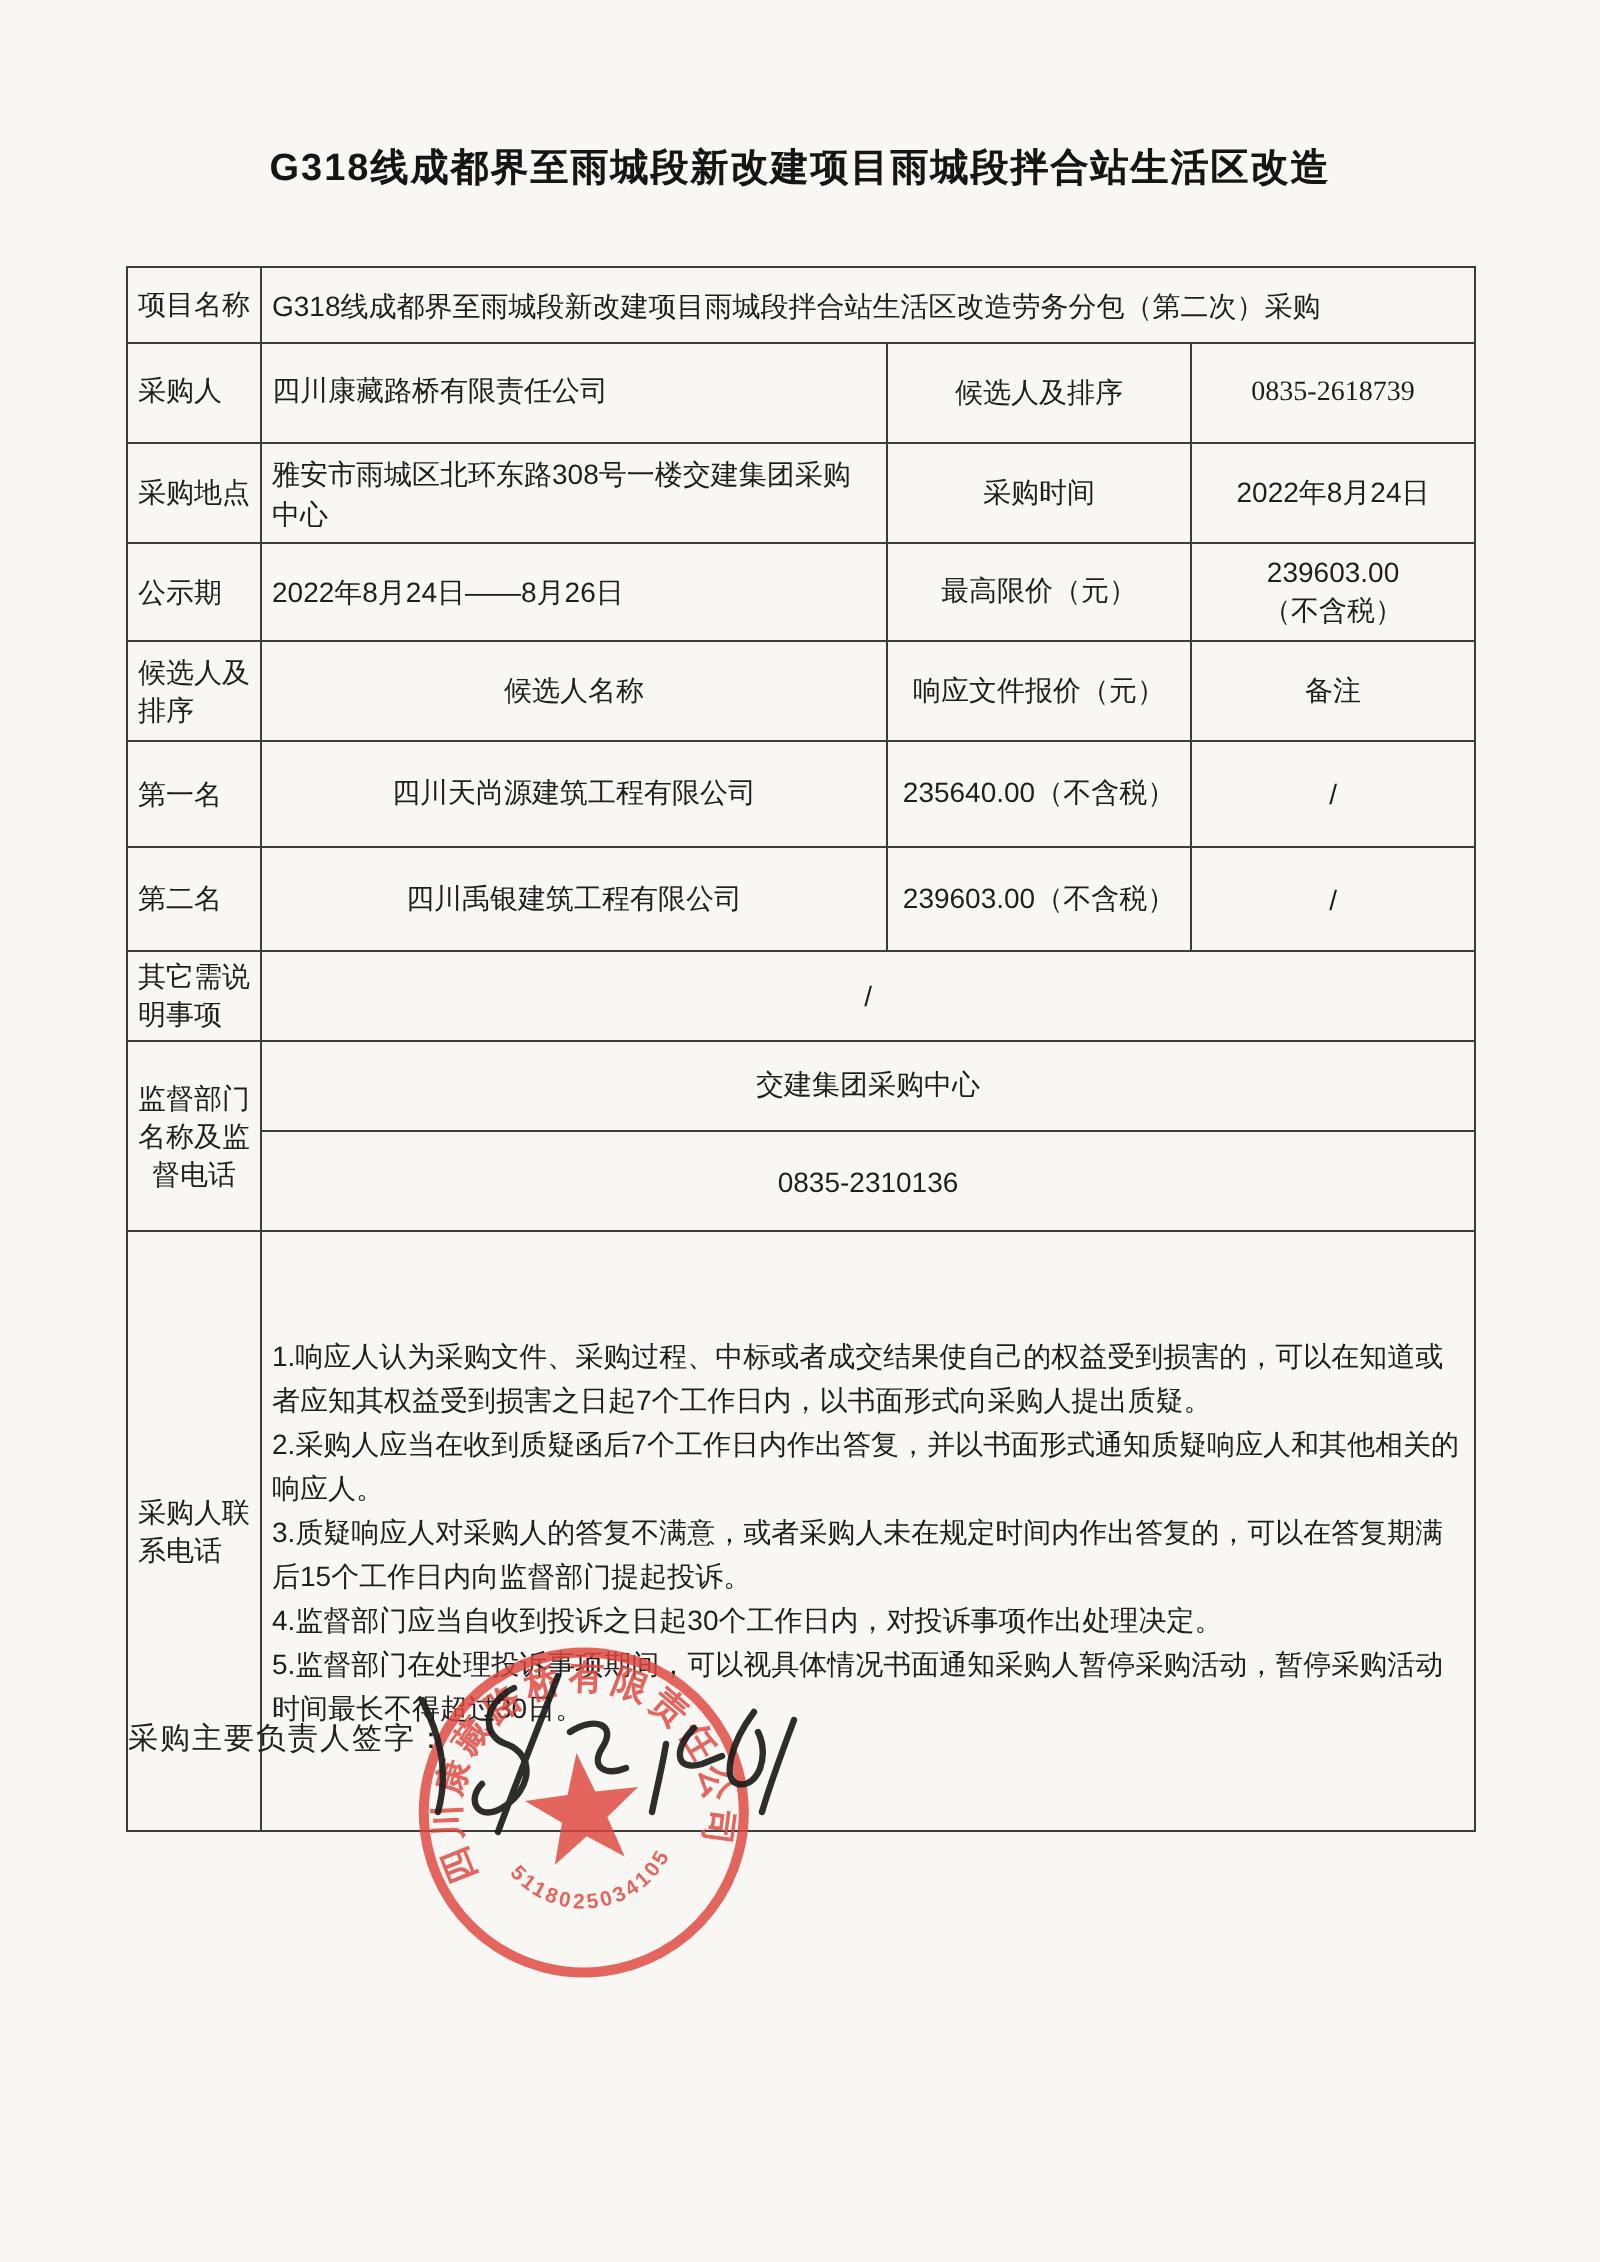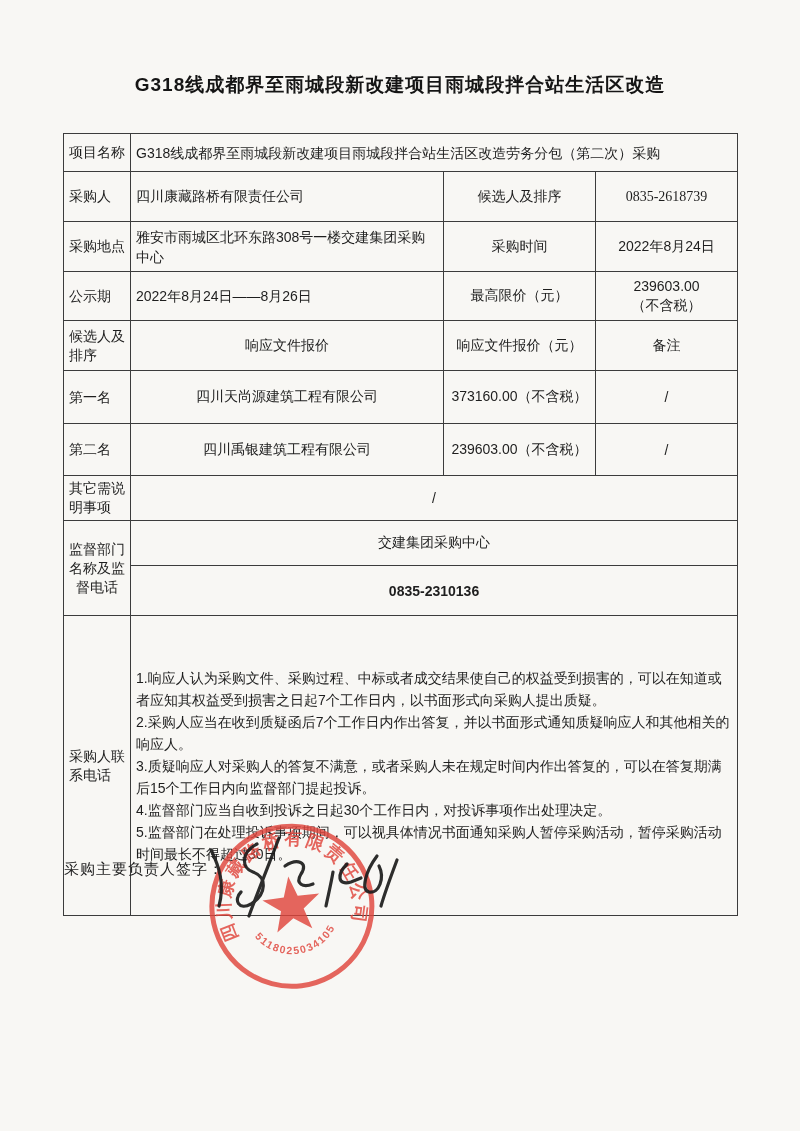--- a/index.html
+++ b/index.html
@@ -35,21 +35,21 @@
   td.pre{white-space:pre-line;text-align:center;line-height:19px;}
   tr.r1 td{height:33px;}
   tr.r2 td{height:45px;font-family:Liberation Serif, serif;}
   tr.r3 td{height:45px;}
   tr.r4 td{height:44px;}
   tr.r5 td{height:45px;}
   tr.r6 td{height:48px;margin-top:14px;}
   tr.r7 td{height:47px;}
   tr.r8 td{height:40px;}
   tr.r9 td{height:40px;}
-  tr.r10 td{height:45px;font-weight:bold;}
+  tr.r10 td{height:45px;}
   tr.r11 td{height:295px;}
   .quote{font-size:13.5px;padding:2px 1px;}
   .objection-cell{vertical-align:middle;padding:6px 6px 6px 7px;}
   .objection-item{font-size:14px;line-height:22px;text-align:left;}
   .sign-row{
     position:absolute;left:64px;top:860px;
     font-size:15px;color:#222;letter-spacing:1px;
   }
   .stamp-wrap{
     position:absolute;left:196px;top:814px;width:196px;height:186px;
@@ -92,28 +92,28 @@
   </tr>
   <tr class="r4">
     <td class="lbl">公示期</td>
     <td class="val-l">2022年8月24日——8月26日</td>
     <td class="val-c">最高限价（元）</td>
     <td class="pre">239603.00
 （不含税）</td>
   </tr>
   <tr class="r5">
     <td class="lbl">候选人及排序</td>
-    <td class="val-c">响应文件报价</td>
+    <td class="val-c">候选人名称</td>
     <td class="val-c">响应文件报价（元）</td>
     <td class="val-c">备注</td>
   </tr>
   <tr class="r6">
     <td class="lbl">第一名</td>
     <td class="val-c">四川天尚源建筑工程有限公司</td>
-    <td class="val-c quote">373160.00（不含税）</td>
+    <td class="val-c quote">235640.00（不含税）</td>
     <td class="val-c">/</td>
   </tr>
   <tr class="r7">
     <td class="lbl">第二名</td>
     <td class="val-c">四川禹银建筑工程有限公司</td>
     <td class="val-c quote">239603.00（不含税）</td>
     <td class="val-c">/</td>
   </tr>
   <tr class="r8">
     <td class="lbl">其它需说明事项</td>

